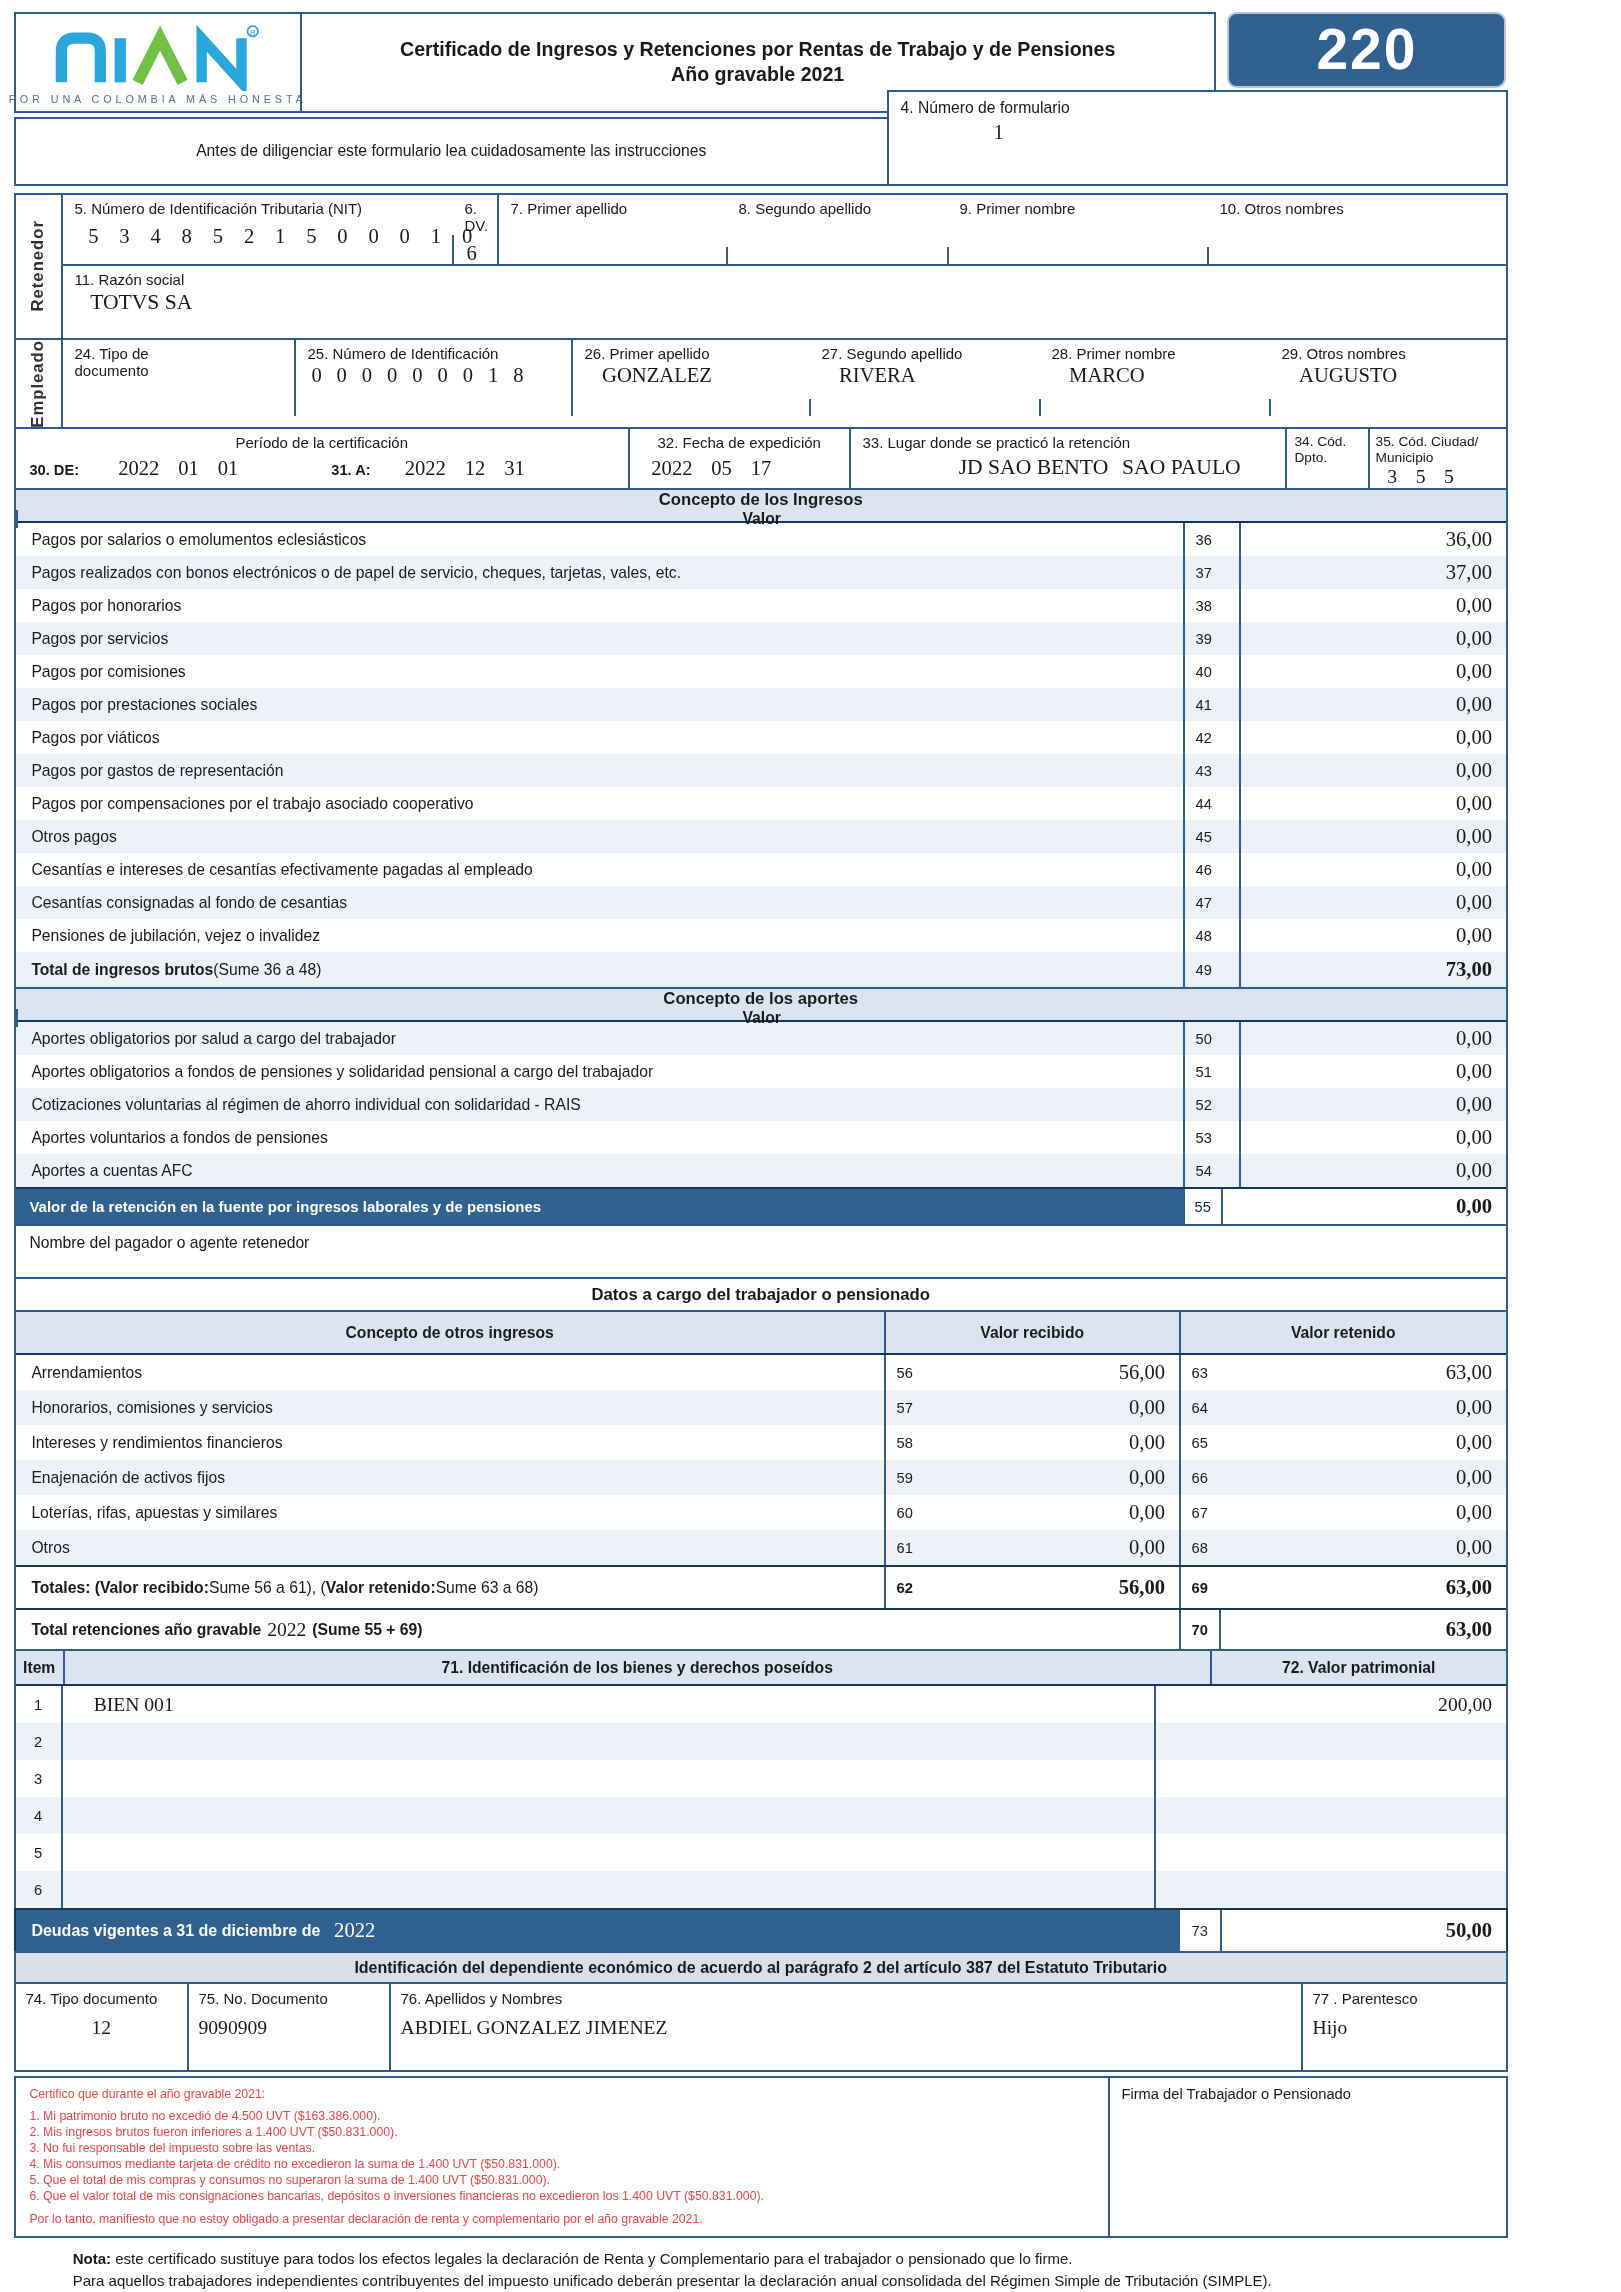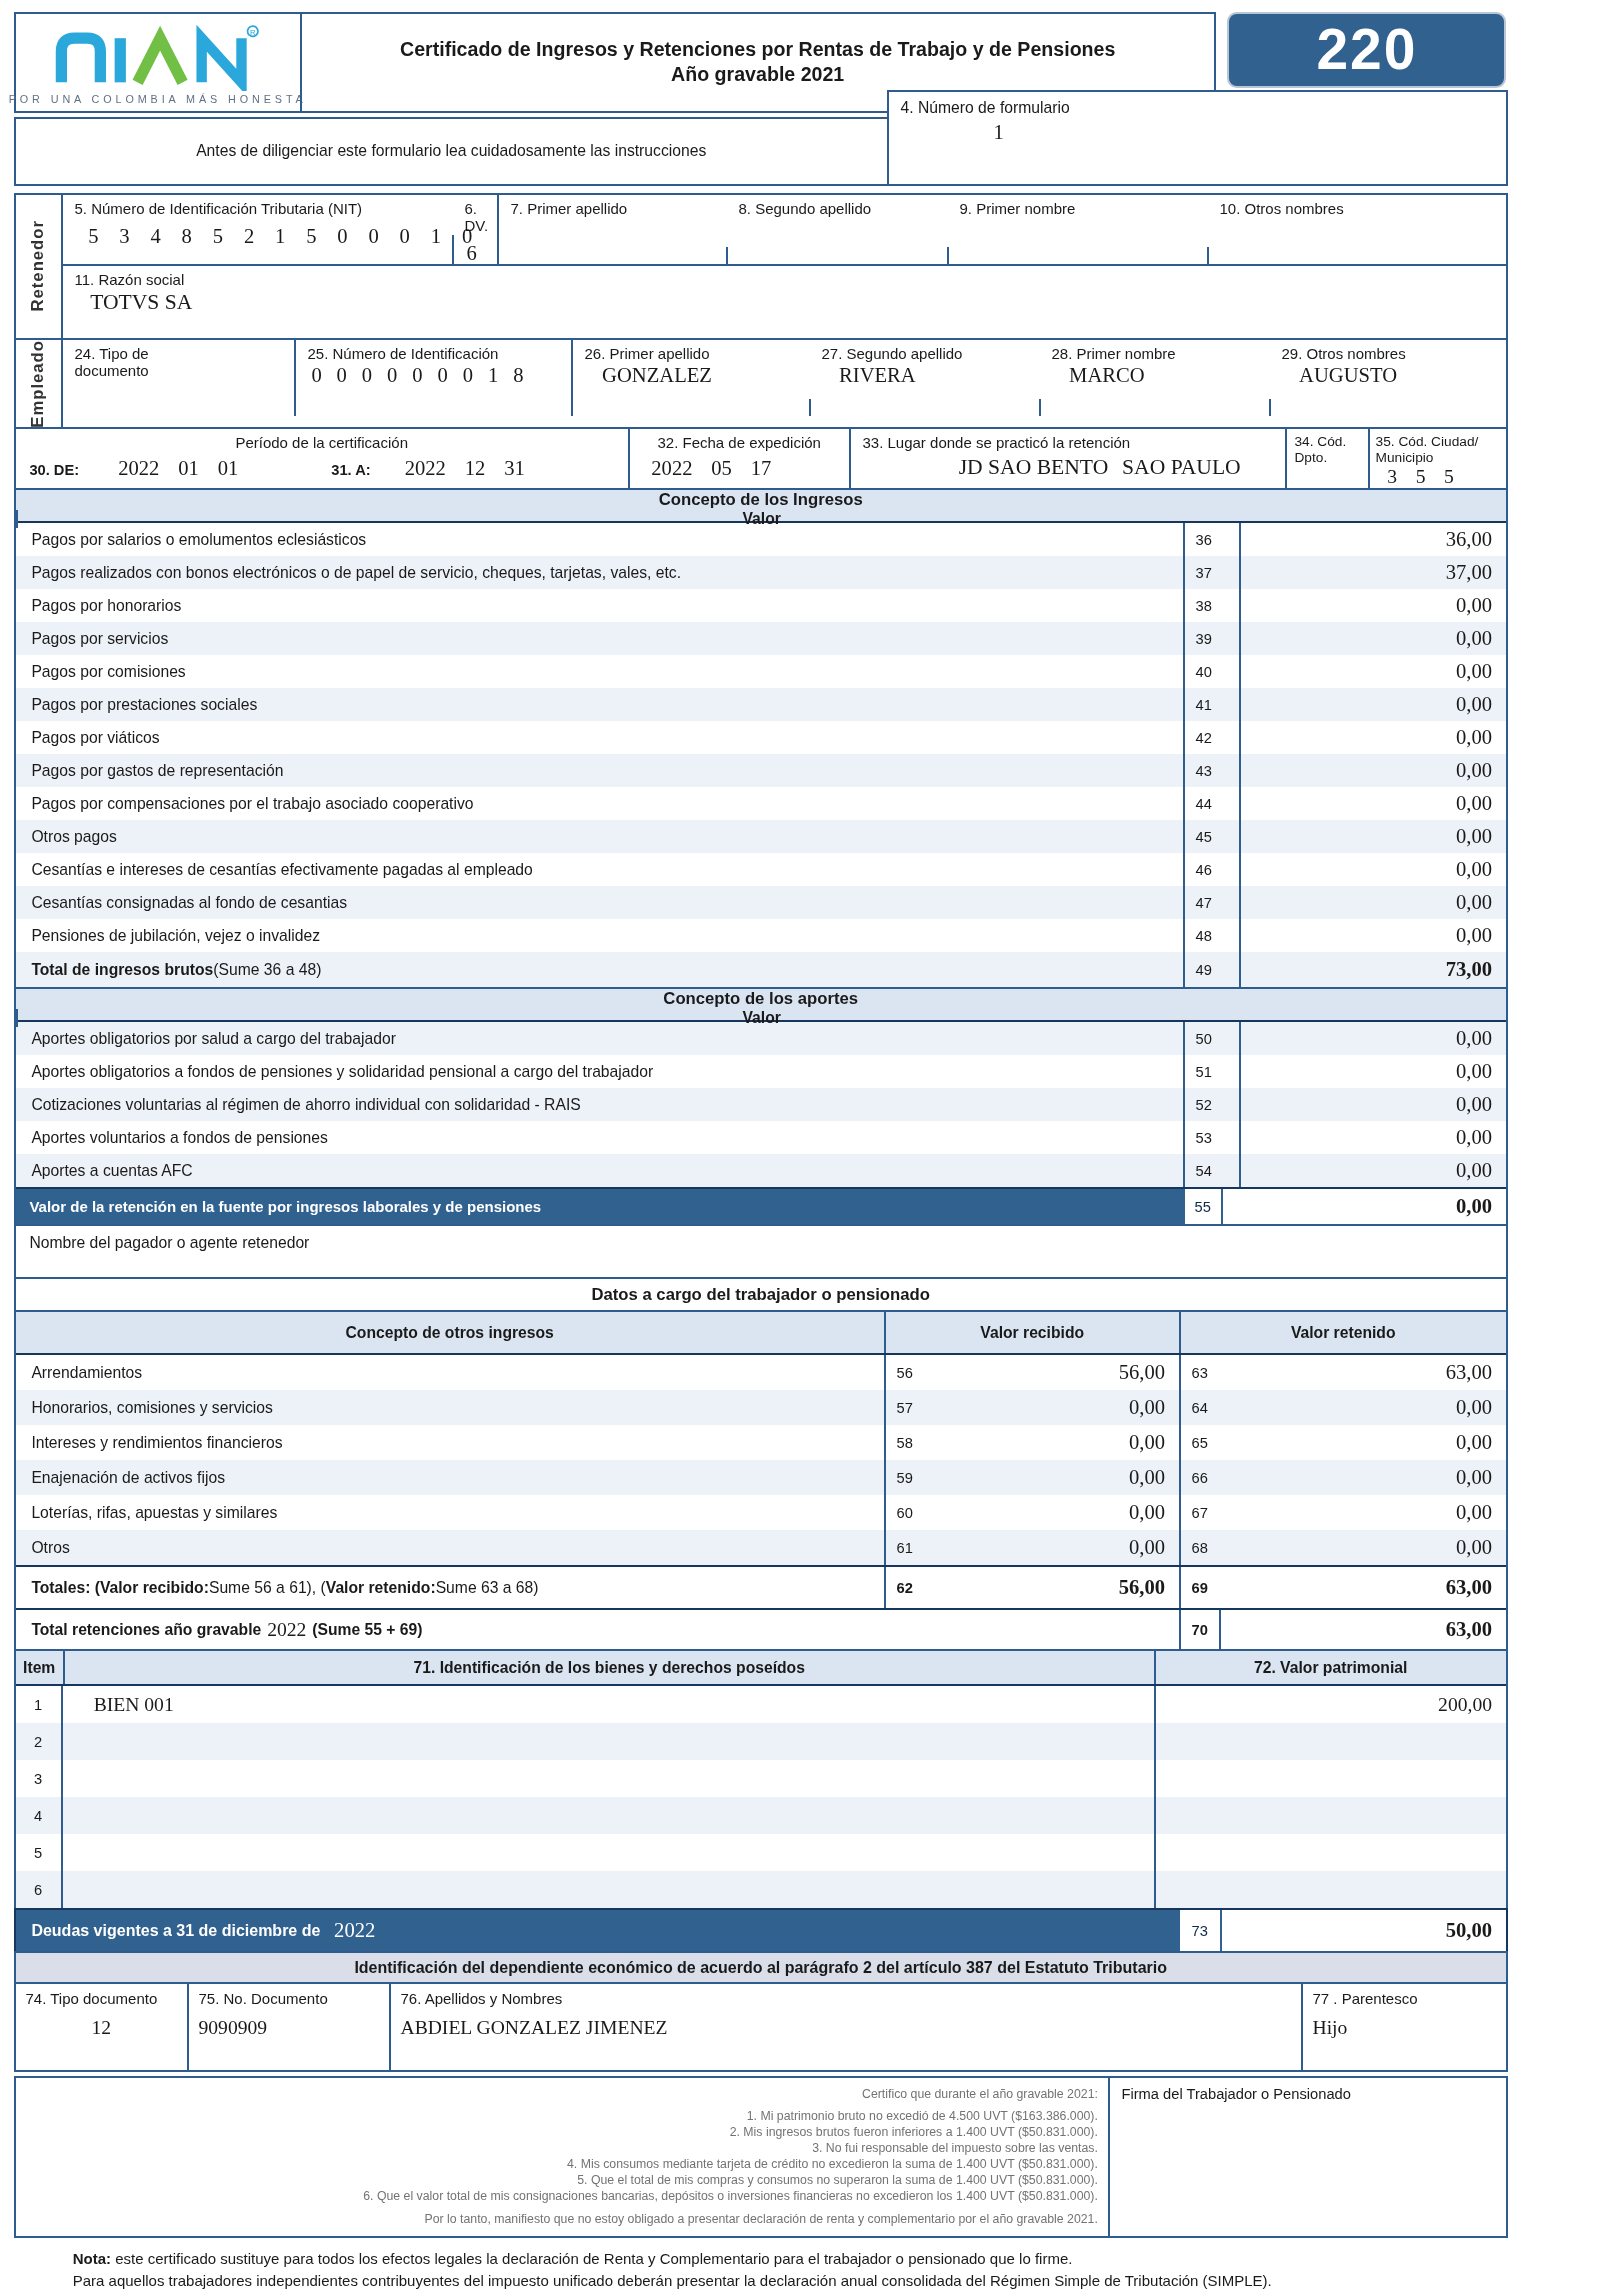--- a/index.html
+++ b/index.html
@@ -130,21 +130,21 @@
   .t3row{display:flex;height:41px;align-items:stretch;border-top:2px solid var(--navy-dark);}
   .t3-label{width:1163px;display:flex;align-items:center;padding-left:15.7px;font-size:15.7px;}
   .t3-code{width:40px;border-left:2px solid var(--navy);display:flex;align-items:center;justify-content:center;font-size:14.7px;}
   .t3-val{flex:1;border-left:2px solid var(--navy);display:flex;align-items:center;justify-content:flex-end;padding-right:13.7px;
     font-family:"Liberation Serif",serif;font-size:20.6px;font-weight:bold;}
 
   
   .bi-head{display:flex;background:var(--lightblue);border-bottom:2px solid var(--navy-dark);height:35px;align-items:center;font-weight:bold;font-size:15.7px;}
   .bih-item{width:47px;text-align:center;}
   .bih-desc{flex:1;text-align:center;border-left:2px solid var(--navy);align-self:stretch;display:flex;align-items:center;justify-content:center;}
-  .bih-val{width:352px;border-left:2px solid var(--navy);align-self:stretch;display:flex;align-items:center;justify-content:center;}
+  .bih-val{width:296px;border-left:2px solid var(--navy);align-self:stretch;display:flex;align-items:center;justify-content:center;}
   .birow{display:flex;height:37px;align-items:stretch;}
   .birow.alt{background:var(--stripe);}
   .bi-item{width:47px;display:flex;align-items:center;justify-content:center;font-size:14.7px;border-right:2px solid var(--navy);}
   .bi-desc{flex:1;display:flex;align-items:center;padding-left:31px;font-family:"Liberation Serif",serif;font-size:19.6px;}
   .bi-val{width:352px;border-left:2px solid var(--navy);display:flex;align-items:center;justify-content:flex-end;padding-right:13.7px;
     font-family:"Liberation Serif",serif;font-size:19.6px;}
 
   
   .deudas{display:flex;height:45px;background:var(--band);border:2px solid var(--navy-dark);margin-top:-2px;}
   .deudas .dl{flex:1;display:flex;align-items:center;padding-left:15.7px;color:#fff;font-weight:bold;font-size:16px;}
@@ -162,21 +162,21 @@
   .dep-c .lab{font-size:15px;}
   .dep-c .val{font-family:"Liberation Serif",serif;font-size:19.6px;margin-top:9.8px;}
   .dep-c1{width:173px;border-right:2px solid var(--navy);}
   .dep-c1 .val{text-align:center;}
   .dep-c2{width:202px;border-right:2px solid var(--navy);}
   .dep-c3{flex:1;}
   .dep-c4{width:205px;border-left:2px solid var(--navy);}
 
   
   .cert{border:2px solid var(--navy);margin-top:3.9px;display:flex;min-height:155px;background:#fff;}
-  .cert-left{flex:1;padding:8.8px 9.8px 8.8px 13.7px;font-size:12.3px;line-height:1.3;color:#737373;text-align:right;}
+  .cert-left{flex:1;padding:8.8px 9.8px 8.8px 13.7px;font-size:12.3px;line-height:1.3;color:#ef4444;}
   .cert-left .intro{margin-bottom:5.9px;}
   .cert-left .footer{margin-top:6.9px;}
   .cert-right{width:398px;border-left:2px solid var(--navy);padding:7.8px 0 0 11.8px;font-size:14.7px;}
 
   .nota{margin:9.8px 0 0 59px;font-size:15px;line-height:1.45;}
 </style>
 </head>
 <body>
 
 <div class="form">

